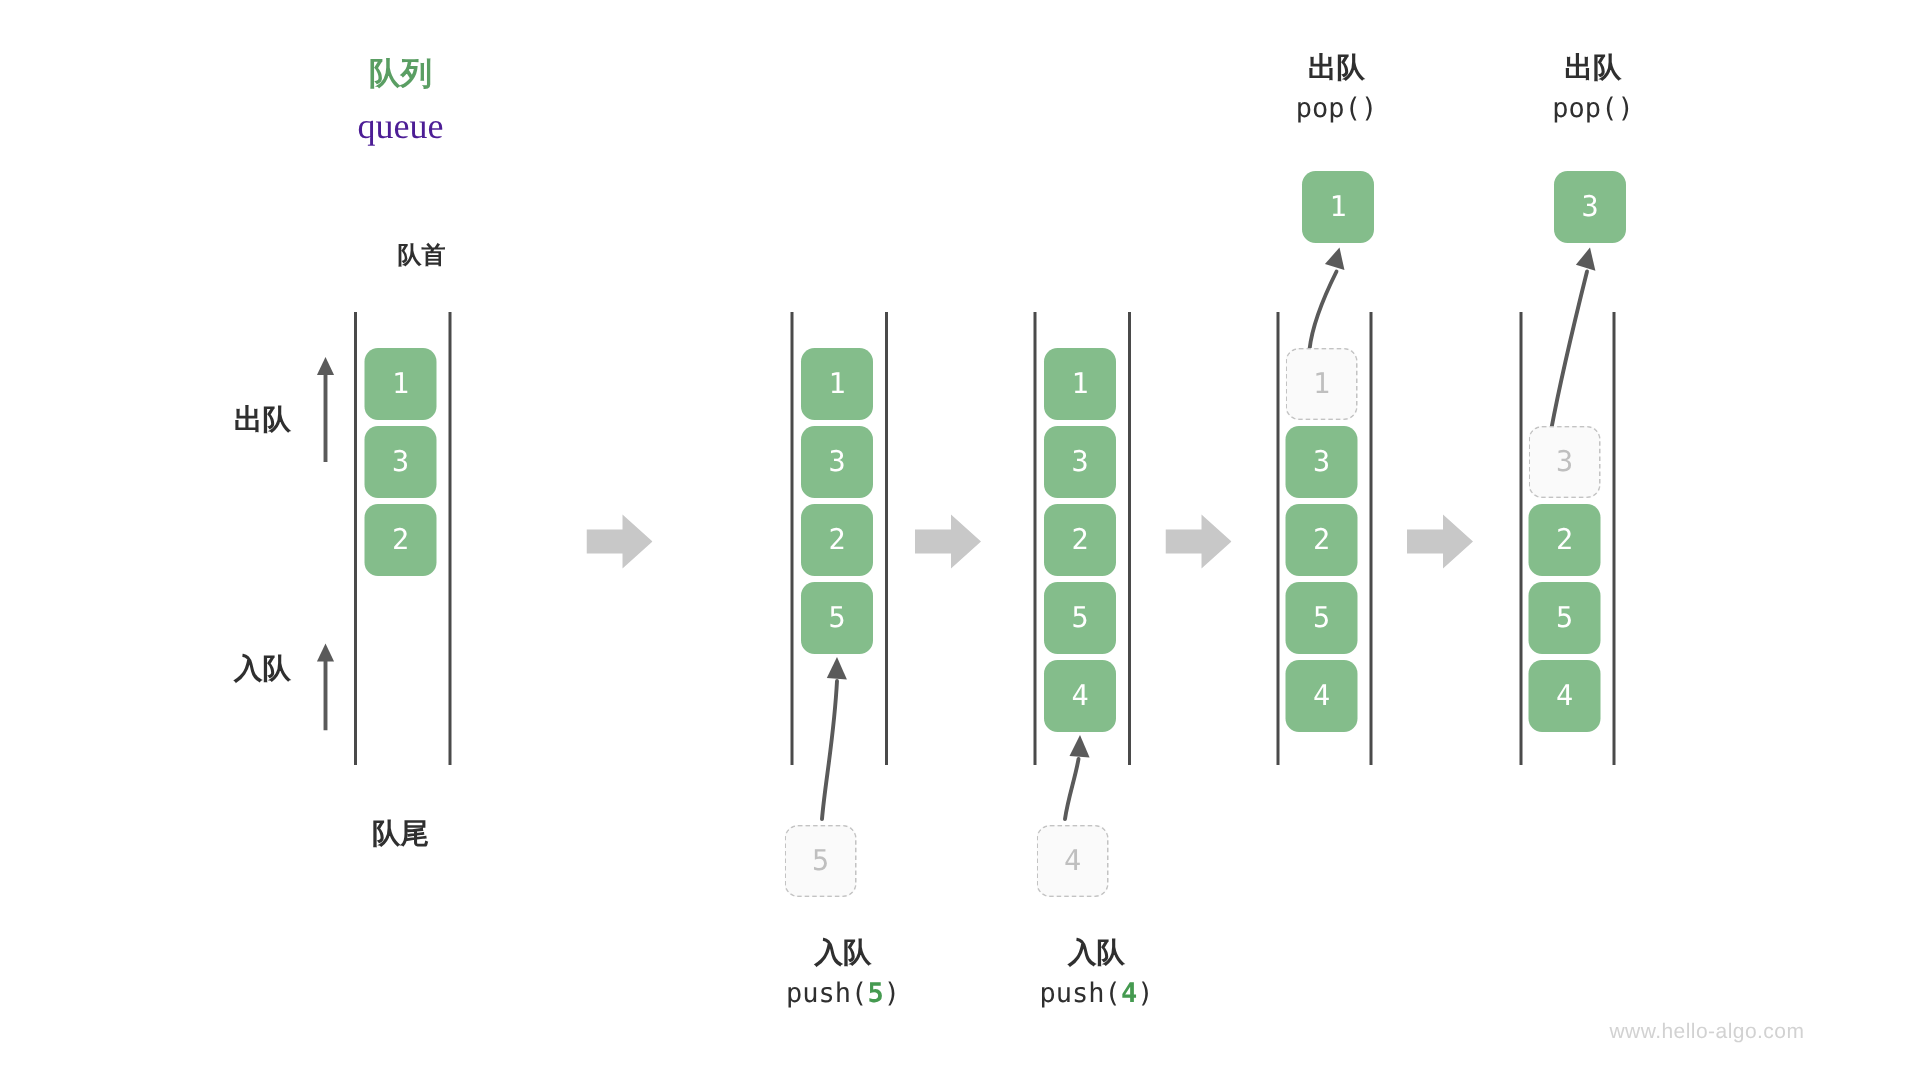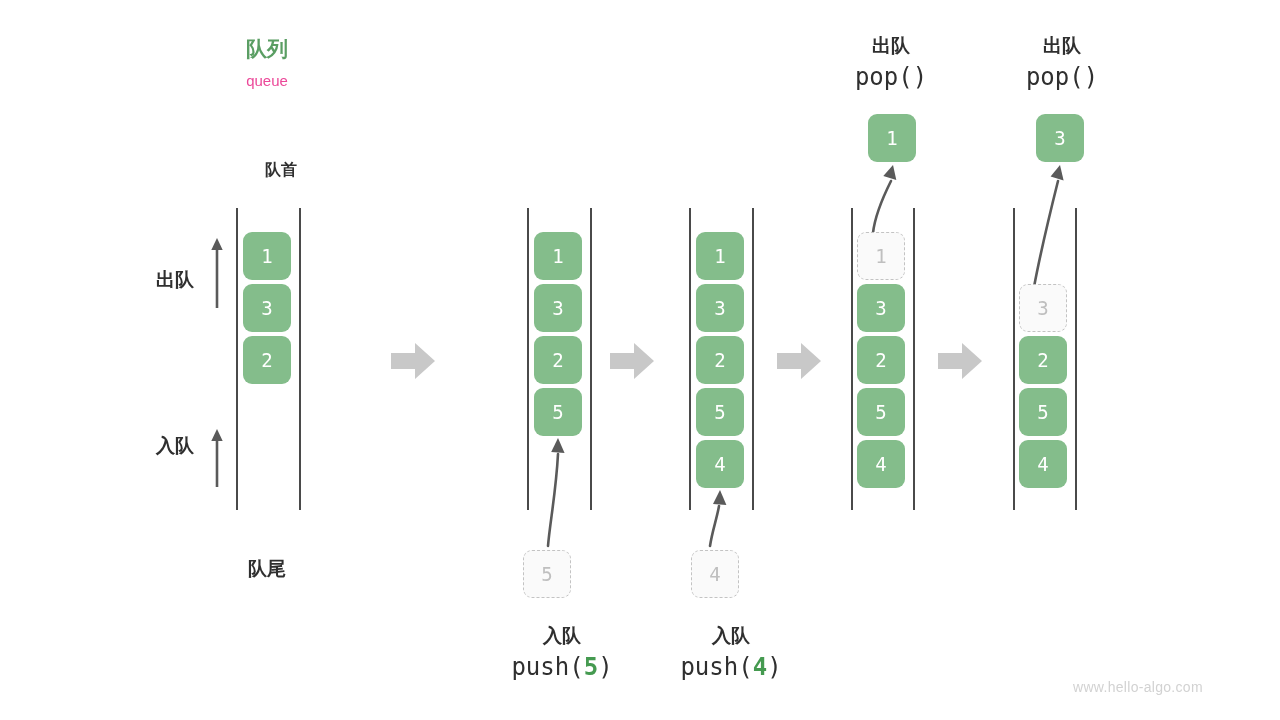--- a/index.html
+++ b/index.html
@@ -33,23 +33,23 @@
     position: absolute;
     font-family: "DejaVu Sans", "Liberation Sans", sans-serif;
     font-weight: bold;
     font-size: 21px;
     color: #5a9e63;
     white-space: nowrap;
     transform: translateX(-50%);
   }
   .title-en {
     position: absolute;
-    font-family: Liberation Sans, sans-serif;
-    font-size: 15px;
-    color: #ec4899;
+    font-family: Liberation Serif, serif;
+    font-size: 24px;
+    color: #4c1d95;
     white-space: nowrap;
     transform: translateX(-50%);
   }
   .side-label {
     position: absolute;
     font-size: 19px;
     transform: translateX(-50%);
   }
   .op-label {
     position: absolute;
@@ -61,21 +61,21 @@
   .op-label .l1 {
     display: block;
     font-family: "DejaVu Sans", "Liberation Sans", sans-serif;
     font-weight: bold;
     font-size: 19px;
     color: #2f2f2f;
   }
   .op-label .l2 {
     display: block;
     font-family: "DejaVu Sans Mono", "Liberation Mono", monospace;
-    font-size: 24px;
+    font-size: 18px;
     color: #2f2f2f;
   }
   .op-label .l2 .num { color: #459a50; font-weight: bold; }
 
   
   .rail {
     position: absolute;
     width: 1.6px;
     background: #4a4a4a;
   }
@@ -136,21 +136,21 @@
 </style>
 </head>
 <body>
 
 <div id="stage">
 
   <div class="title-cn" style="left:267px; top:35px;">队列</div>
   <div class="title-en" style="left:267px; top:72px;">queue</div>
 
   <div class="cn side-label" style="left:281px; top:160px; font-size:16px;">队首</div>
-  <div class="cn side-label" style="left:267px; top:556px; font-size:19px;">队尾</div>
+  <div class="cn side-label" style="left:267px; top:543px; font-size:19px;">队尾</div>
 
   <div class="cn side-label" style="left:175px; top:267px; font-size:19px;">出队</div>
   <div class="thin-arrow" style="left:217px; top:236px;">
     <svg width="16" height="72" viewBox="0 0 16 72">
       <line x1="8" y1="72" x2="8" y2="12" stroke="#5a5a5a" stroke-width="2.6"></line>
       <polygon points="8,2 2.3,14 13.7,14" fill="#5a5a5a"></polygon>
     </svg>
   </div>
 
   <div class="cn side-label" style="left:175px; top:433px; font-size:19px;">入队</div>

